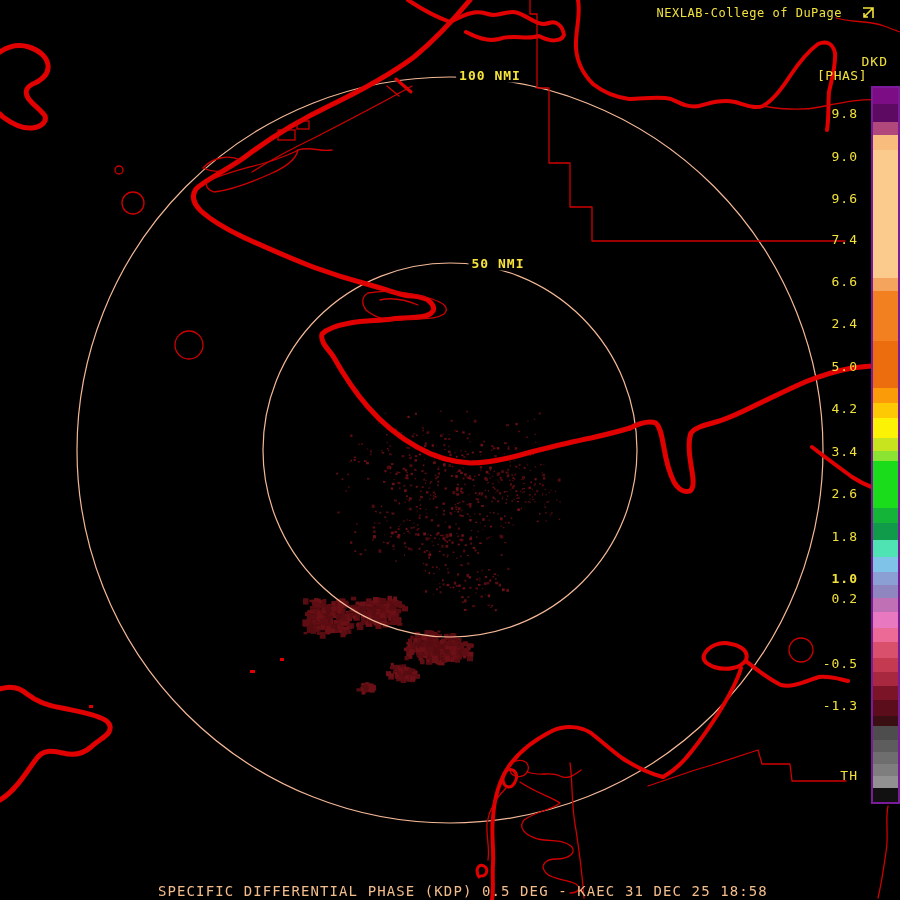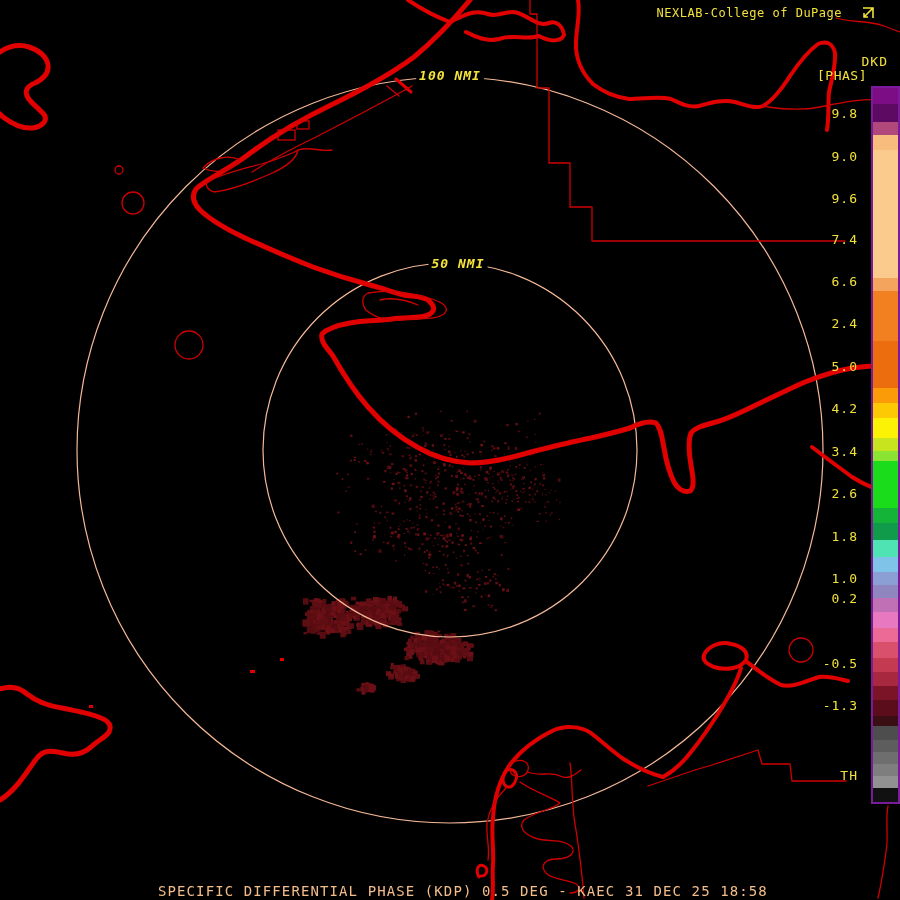--- a/index.html
+++ b/index.html
@@ -1,21 +1,21 @@
 <!DOCTYPE html>
 <html><head>
 <meta charset="utf-8">
 <style>
   html,body{margin:0;padding:0;background:#000;}
   #screen{position:relative;width:900px;height:900px;background:#000;overflow:hidden;
           font-family:"DejaVu Sans Mono", monospace;}
   #radar-svg{position:absolute;left:0;top:0;z-index:1;}
   .ring-label{position:absolute;z-index:3;transform:translate(-50%,-50%);
-014              font-family:"DejaVu Sans", sans-serif;font-style:italic;font-weight:bold;
-              font-size:13px;letter-spacing:1px;background:#000;padding:0 3px;white-space:nowrap;}
+014              font-family:"DejaVu Sans", sans-serif;font-weight:bold;
+              font-size:13px;letter-spacing:1px;background:#000;padding:0 3px;white-space:nowrap;margin-left:40px;}
   #colorbar{position:absolute;z-index:4;}
   #colorbar .seg{width:100%;}
   .tick{position:absolute;z-index:5;right:42px;font-size:13px;line-height:14px;
         letter-spacing:1px;text-align:right;white-space:nowrap;}
   #brand{position:absolute;top:6px;right:26px;z-index:6;font-size:12px;letter-spacing:0.5px;
          display:flex;align-items:center;gap:20px;white-space:nowrap;}
   #prod-code{position:absolute;top:54px;right:12px;z-index:6;font-size:13px;letter-spacing:1px;}
   #prod-units{position:absolute;top:68px;right:33px;z-index:6;font-size:13px;letter-spacing:0.5px;text-align:right;}
   #status-bar{position:absolute;top:883px;left:158px;z-index:6;font-size:14px;
               letter-spacing:1.1px;white-space:nowrap;}
@@ -1682,21 +1682,21 @@
       <div class="tick" style="top: 150px; color: rgb(242, 225, 59);">9.0</div>
       <div class="tick" style="top: 192px; color: rgb(242, 225, 59);">9.6</div>
       <div class="tick" style="top: 233px; color: rgb(242, 225, 59);">7.4</div>
       <div class="tick" style="top: 275px; color: rgb(242, 225, 59);">6.6</div>
       <div class="tick" style="top: 317px; color: rgb(242, 225, 59);">2.4</div>
       <div class="tick" style="top: 360px; color: rgb(242, 225, 59); text-align: center;">5.0</div>
       <div class="tick" style="top: 402px; color: rgb(242, 225, 59);">4.2</div>
       <div class="tick" style="top: 445px; color: rgb(242, 225, 59);">3.4</div>
       <div class="tick" style="top: 487px; color: rgb(242, 225, 59);">2.6</div>
       <div class="tick" style="top: 530px; color: rgb(242, 225, 59);">1.8</div>
-      <div class="tick" style="top: 572px; color: rgb(242, 225, 59);">1.0</div>
+      <div class="tick" style="top: 572px; color: rgb(242, 225, 59); font-weight: bold;">1.0</div>
       <div class="tick" style="top: 592px; color: rgb(242, 225, 59);">0.2</div>
       <div class="tick" style="top: 657px; color: rgb(242, 225, 59);">-0.5</div>
       <div class="tick" style="top: 699px; color: rgb(242, 225, 59);">-1.3</div>
       <div class="tick" style="top: 769px; color: rgb(242, 225, 59);">TH</div>
     </div>
 
   <div id="brand" style="color: rgb(242, 225, 59);">
     <span>NEXLAB-College of DuPage</span>
     <svg width="12" height="12" viewBox="0 0 12 12">
       <path d="M1,1 H11 V11 M11,1 L2,10 M2,6 V10 H6" fill="none" stroke="#f2e13b" stroke-width="1.6"></path>

